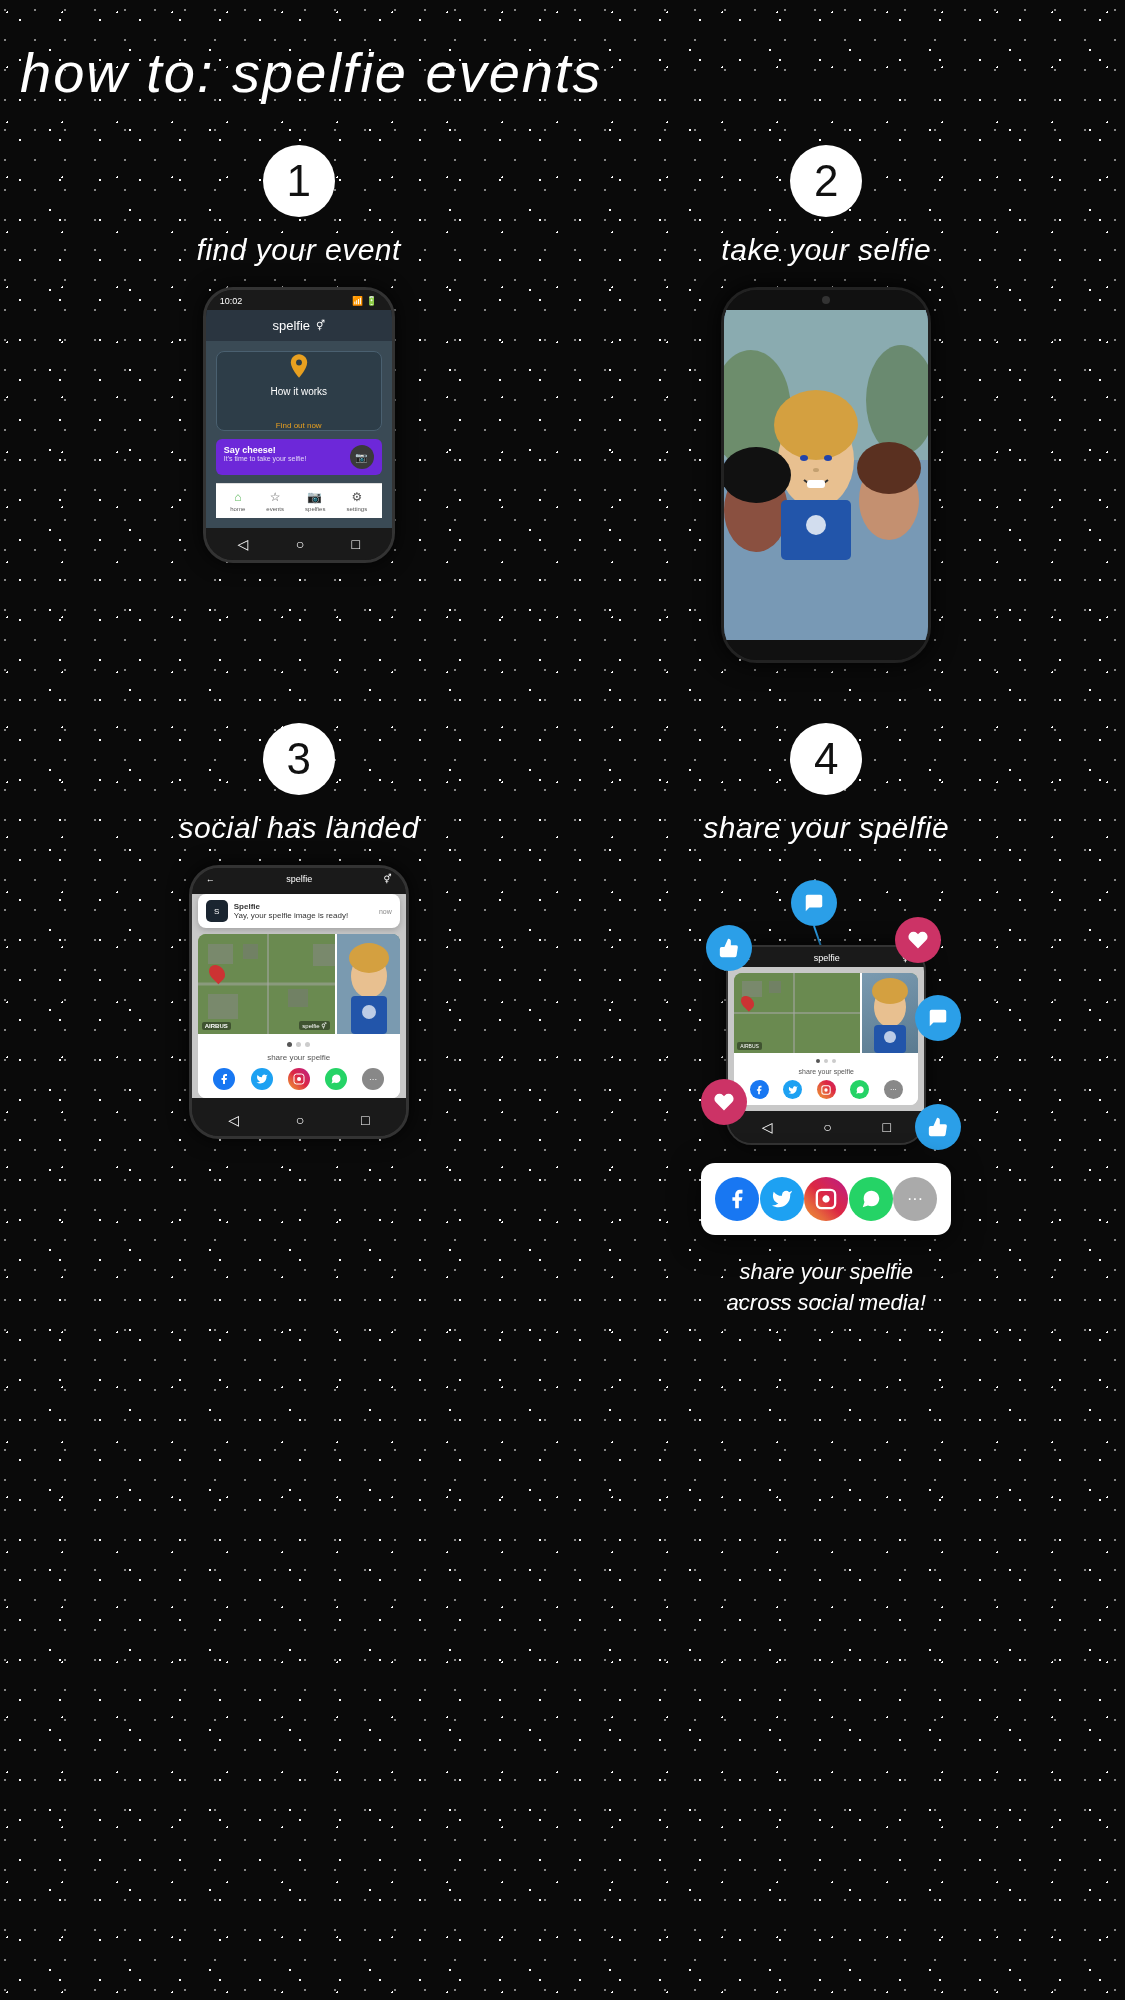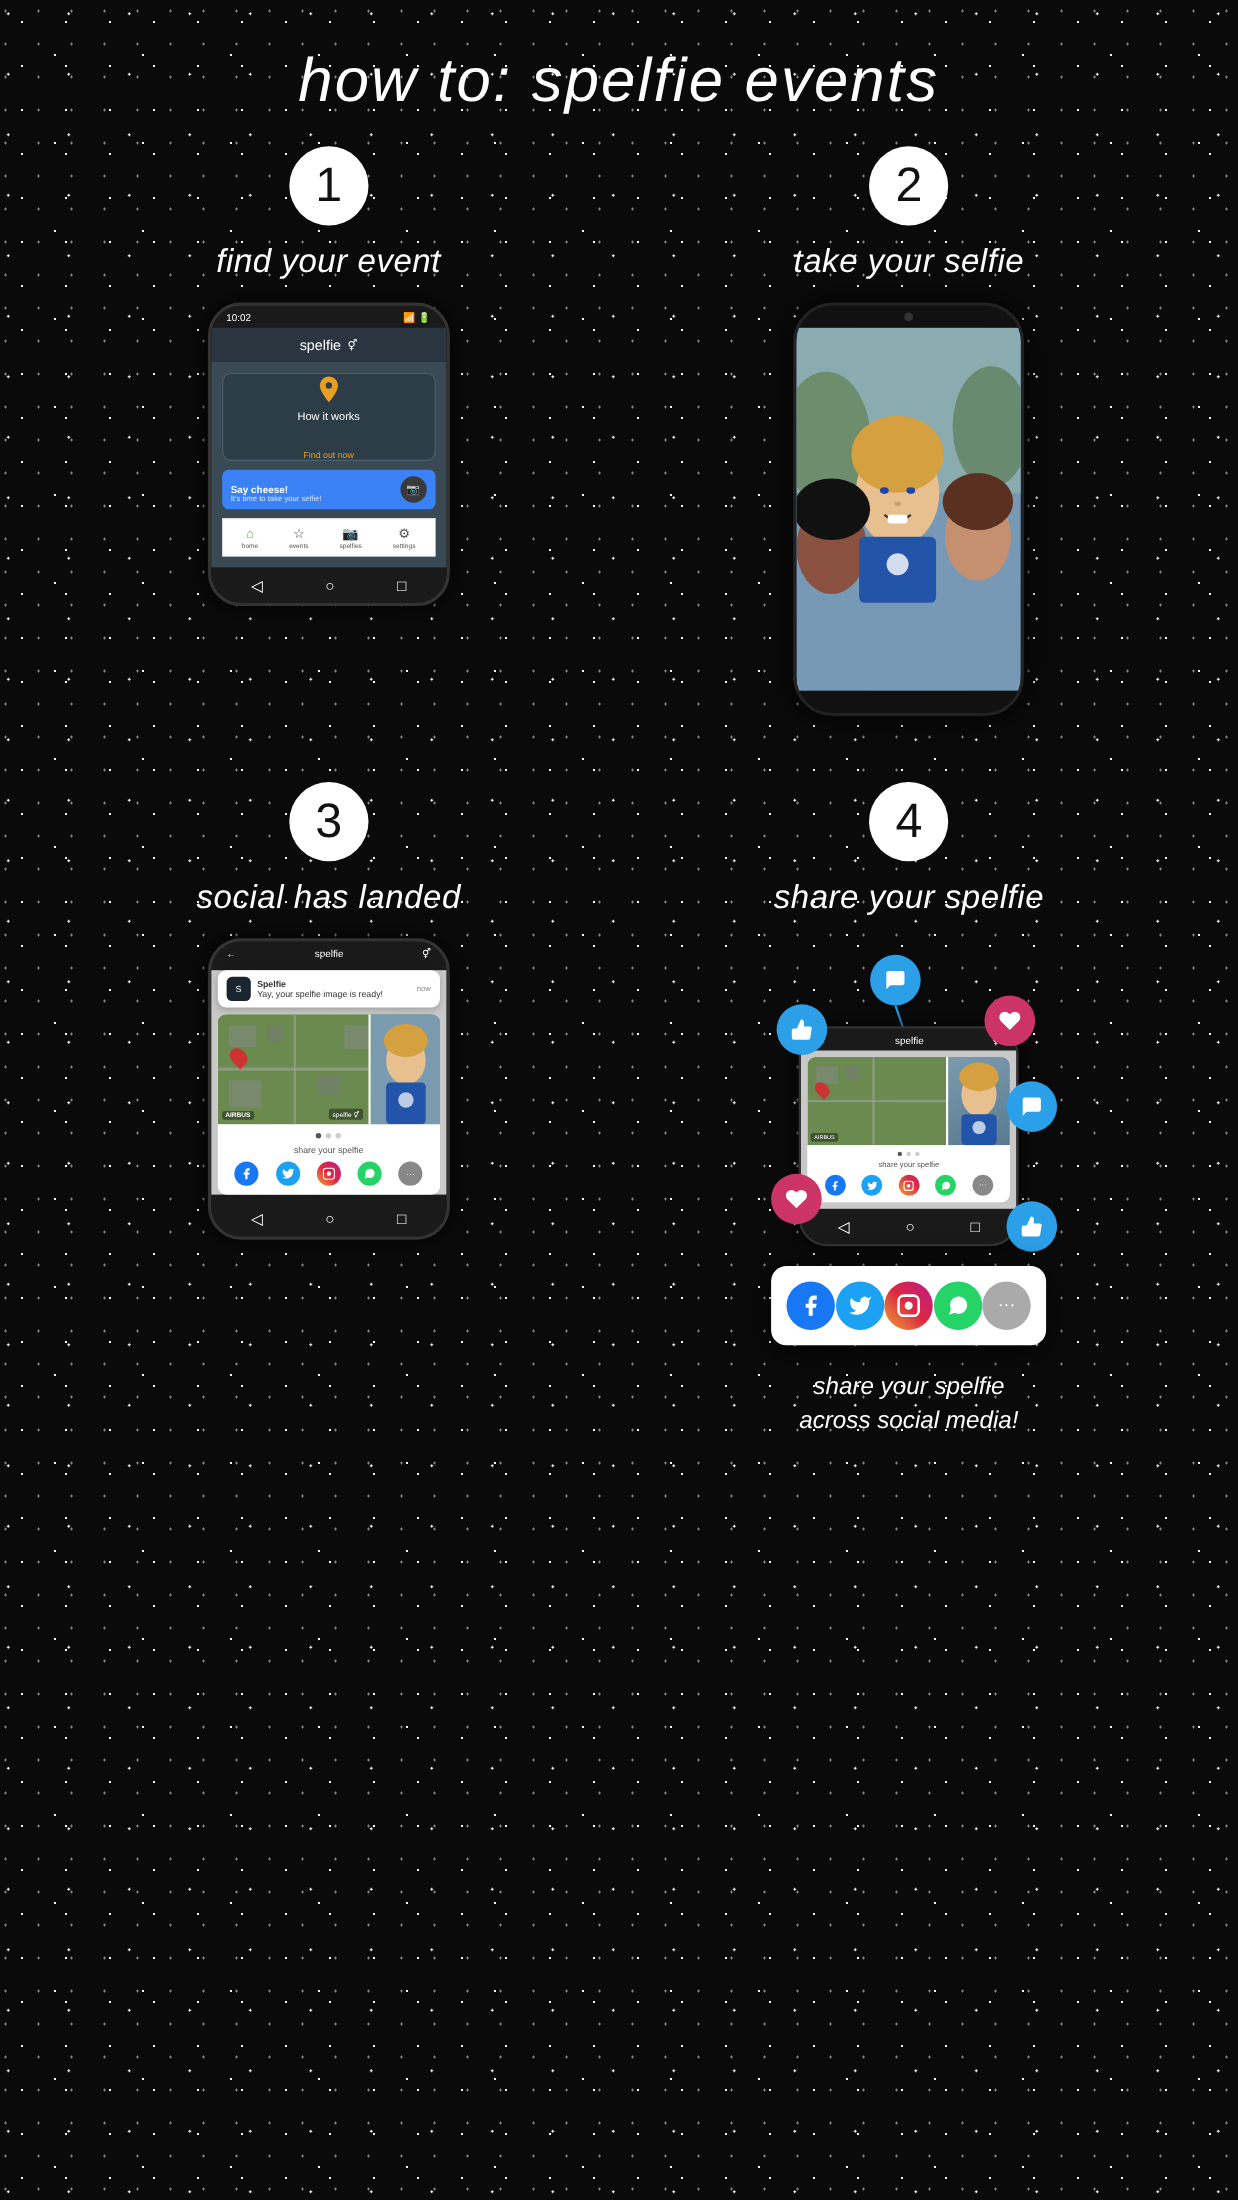--- a/index.html
+++ b/index.html
@@ -33,26 +33,26 @@
 
     .page-wrapper {
       position: relative;
       z-index: 1;
       width: 1125px;
       padding: 40px 20px 60px;
     }
 
     
     .page-title {
-      text-align: center;
+      text-align: left;
       font-size: 56px;
       font-weight: 300;
       letter-spacing: 2px;
       color: white;
-      margin-bottom: 28px;
+      margin-bottom: 40px;
       font-style: italic;
     }
 
     
     .steps-grid {
       display: grid;
       grid-template-columns: 1fr 1fr;
       gap: 60px 30px;
       padding: 0 30px;
     }
@@ -85,21 +85,21 @@
       font-weight: 300;
       color: white;
       text-align: center;
       letter-spacing: 0.5px;
       margin-bottom: 8px;
       font-style: italic;
     }
 
     
     .phone-mockup {
-      width: 220px;
+      width: 192px;
       background: #1a1a1a;
       border-radius: 30px;
       border: 3px solid #333;
       overflow: hidden;
       position: relative;
       box-shadow: 0 0 20px rgba(0,0,0,0.8);
     }
 
     
     .phone-status-bar {
@@ -181,25 +181,25 @@
       right: 5px;
       top: 5px;
       width: 40px;
       height: 40px;
       border-radius: 50%;
       background: radial-gradient(circle at 40% 40%, #2255aa, #112244);
       border: 1px solid #336699;
     }
 
     .say-cheese-bar {
-      background: #3b82f6;
+      background: #6d28d9;
       border-radius: 6px;
       padding: 6px 8px;
       display: flex;
-      align-items: flex-end;
+      align-items: flex-start;
       justify-content: space-between;
       margin-bottom: 8px;
     }
 
     .say-cheese-text {
       font-size: 9px;
       color: white;
       font-weight: bold;
     }
 

